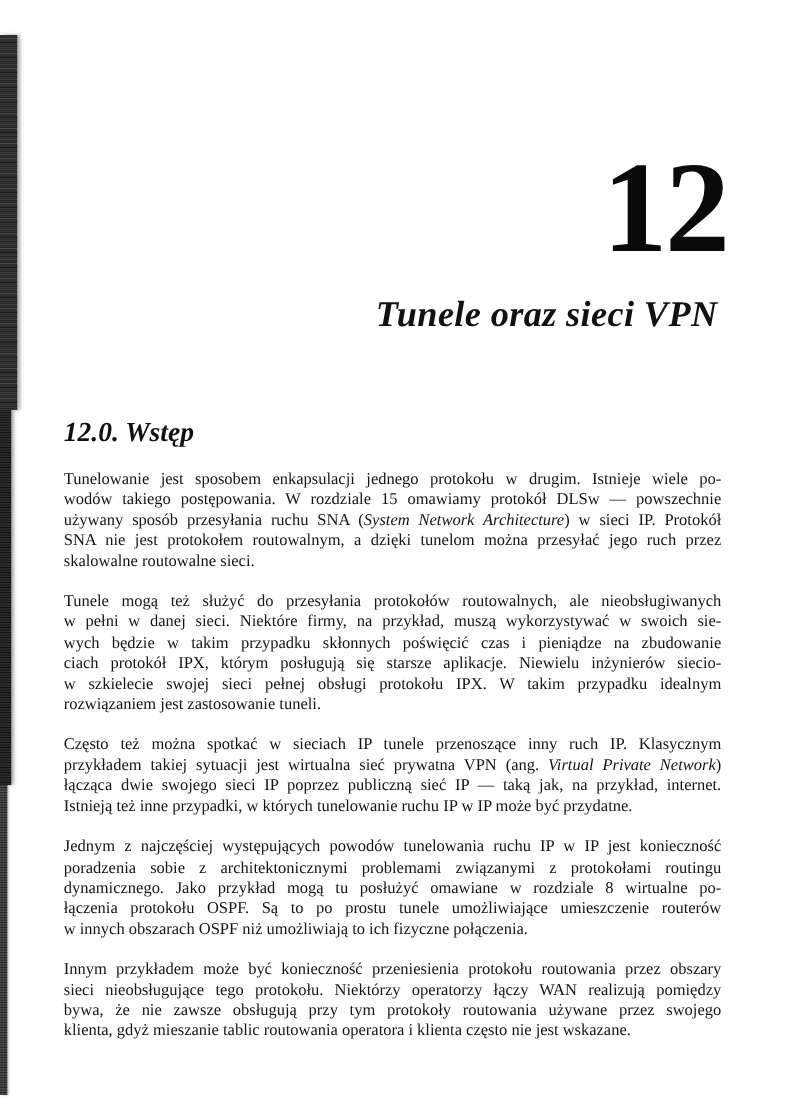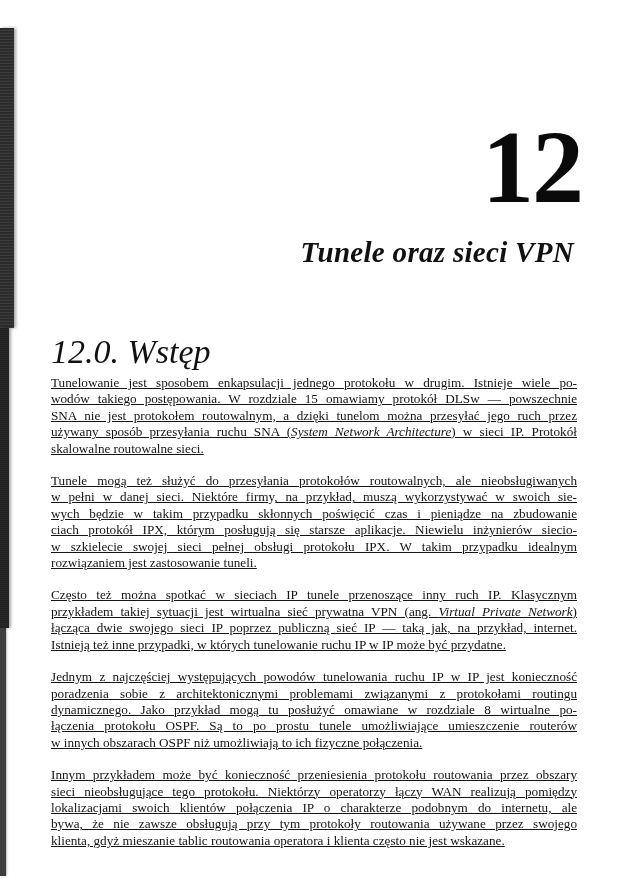--- a/index.html
+++ b/index.html
@@ -59,43 +59,42 @@
       font-size: 29px;
       letter-spacing: 0.3px;
       color: #111;
     }
     .section-heading {
       position: absolute;
       left: 51px;
       top: 333px;
       font-family: "Liberation Serif", "DejaVu Serif", serif;
       font-style: italic;
-      font-weight: normal;
-      font-size: 34px;
+      font-weight: bold;
+      font-size: 22px;
       color: #111;
     }
     .body-text {
       position: absolute;
       left: 51px;
       top: 375px;
       width: 526px;
     }
     .para {
       font-size: 13.2px;
       line-height: 16.4px;
       text-align: justify;
       margin: 0 0 16px 0;
       color: #141414;
     }
     .para .line {
       display: block;
       text-align: justify;
       text-align-last: justify;
       white-space: nowrap;
-      text-decoration: underline;
     }
     .para .line.last {
       text-align-last: left;
     }
     .para em {
       font-style: italic;
     }
   </style>
 </head>
 <body>
@@ -107,22 +106,22 @@
 
   <div class="chapter-number">12</div>
   <div class="chapter-title">Tunele oraz sieci VPN</div>
 
   <h2 class="section-heading" style="margin:0;">12.0. Wstęp</h2>
 
   <div class="body-text">
     <p class="para">
       <span class="line">Tunelowanie jest sposobem enkapsulacji jednego protokołu w drugim. Istnieje wiele po-</span>
       <span class="line">wodów takiego postępowania. W rozdziale 15 omawiamy protokół DLSw — powszechnie</span>
+      <span class="line">używany sposób przesyłania ruchu SNA (<em>System Network Architecture</em>) w sieci IP. Protokół</span>
       <span class="line">SNA nie jest protokołem routowalnym, a dzięki tunelom można przesyłać jego ruch przez</span>
-      <span class="line">używany sposób przesyłania ruchu SNA (<em>System Network Architecture</em>) w sieci IP. Protokół</span>
       <span class="line last">skalowalne routowalne sieci.</span>
     </p>
     <p class="para">
       <span class="line">Tunele mogą też służyć do przesyłania protokołów routowalnych, ale nieobsługiwanych</span>
       <span class="line">w pełni w danej sieci. Niektóre firmy, na przykład, muszą wykorzystywać w swoich sie-</span>
       <span class="line">wych będzie w takim przypadku skłonnych poświęcić czas i pieniądze na zbudowanie</span>
       <span class="line">ciach protokół IPX, którym posługują się starsze aplikacje. Niewielu inżynierów siecio-</span>
       <span class="line">w szkielecie swojej sieci pełnej obsługi protokołu IPX. W takim przypadku idealnym</span>
       <span class="line last">rozwiązaniem jest zastosowanie tuneli.</span>
     </p>
@@ -135,18 +134,17 @@
     <p class="para">
       <span class="line">Jednym z najczęściej występujących powodów tunelowania ruchu IP w IP jest konieczność</span>
       <span class="line">poradzenia sobie z architektonicznymi problemami związanymi z protokołami routingu</span>
       <span class="line">dynamicznego. Jako przykład mogą tu posłużyć omawiane w rozdziale 8 wirtualne po-</span>
       <span class="line">łączenia protokołu OSPF. Są to po prostu tunele umożliwiające umieszczenie routerów</span>
       <span class="line last">w innych obszarach OSPF niż umożliwiają to ich fizyczne połączenia.</span>
     </p>
     <p class="para">
       <span class="line">Innym przykładem może być konieczność przeniesienia protokołu routowania przez obszary</span>
       <span class="line">sieci nieobsługujące tego protokołu. Niektórzy operatorzy łączy WAN realizują pomiędzy</span>
-      <span class="line">lokalizacjami swoich klientów połączenia IP o charakterze podobnym do internetu, ale</span>
       <span class="line">bywa, że nie zawsze obsługują przy tym protokoły routowania używane przez swojego</span>
       <span class="line last">klienta, gdyż mieszanie tablic routowania operatora i klienta często nie jest wskazane.</span>
     </p>
   </div>
 </div>
 
 </body></html>

